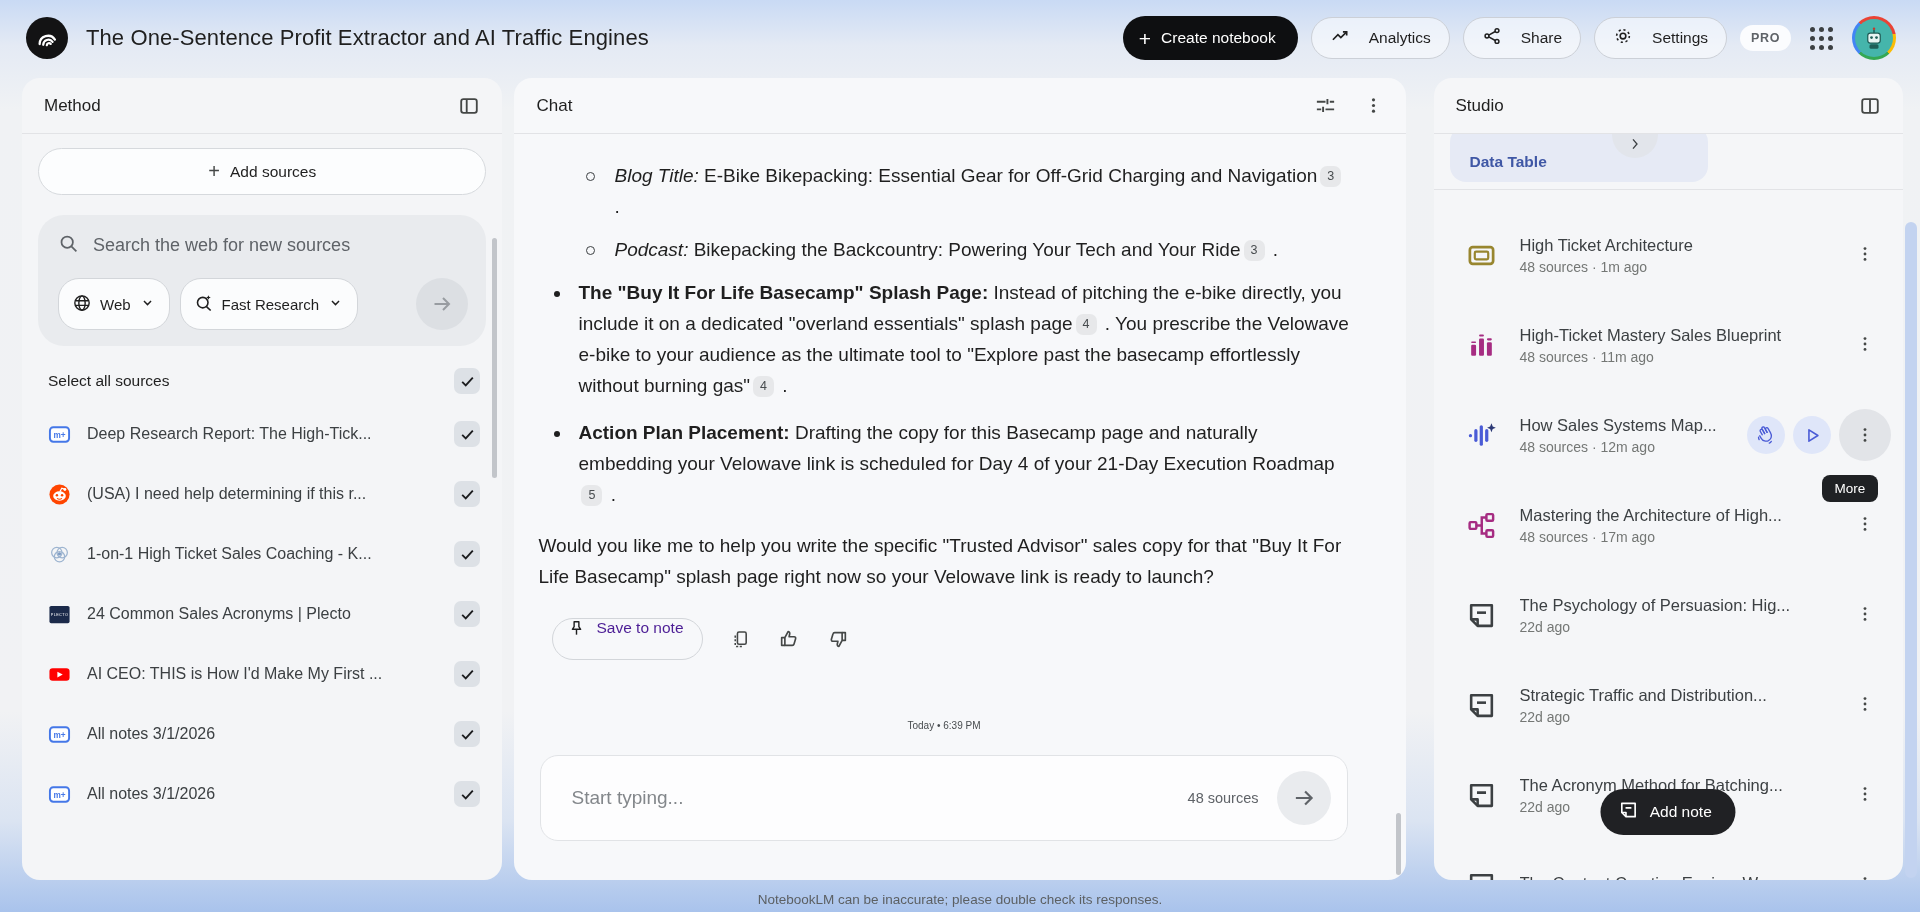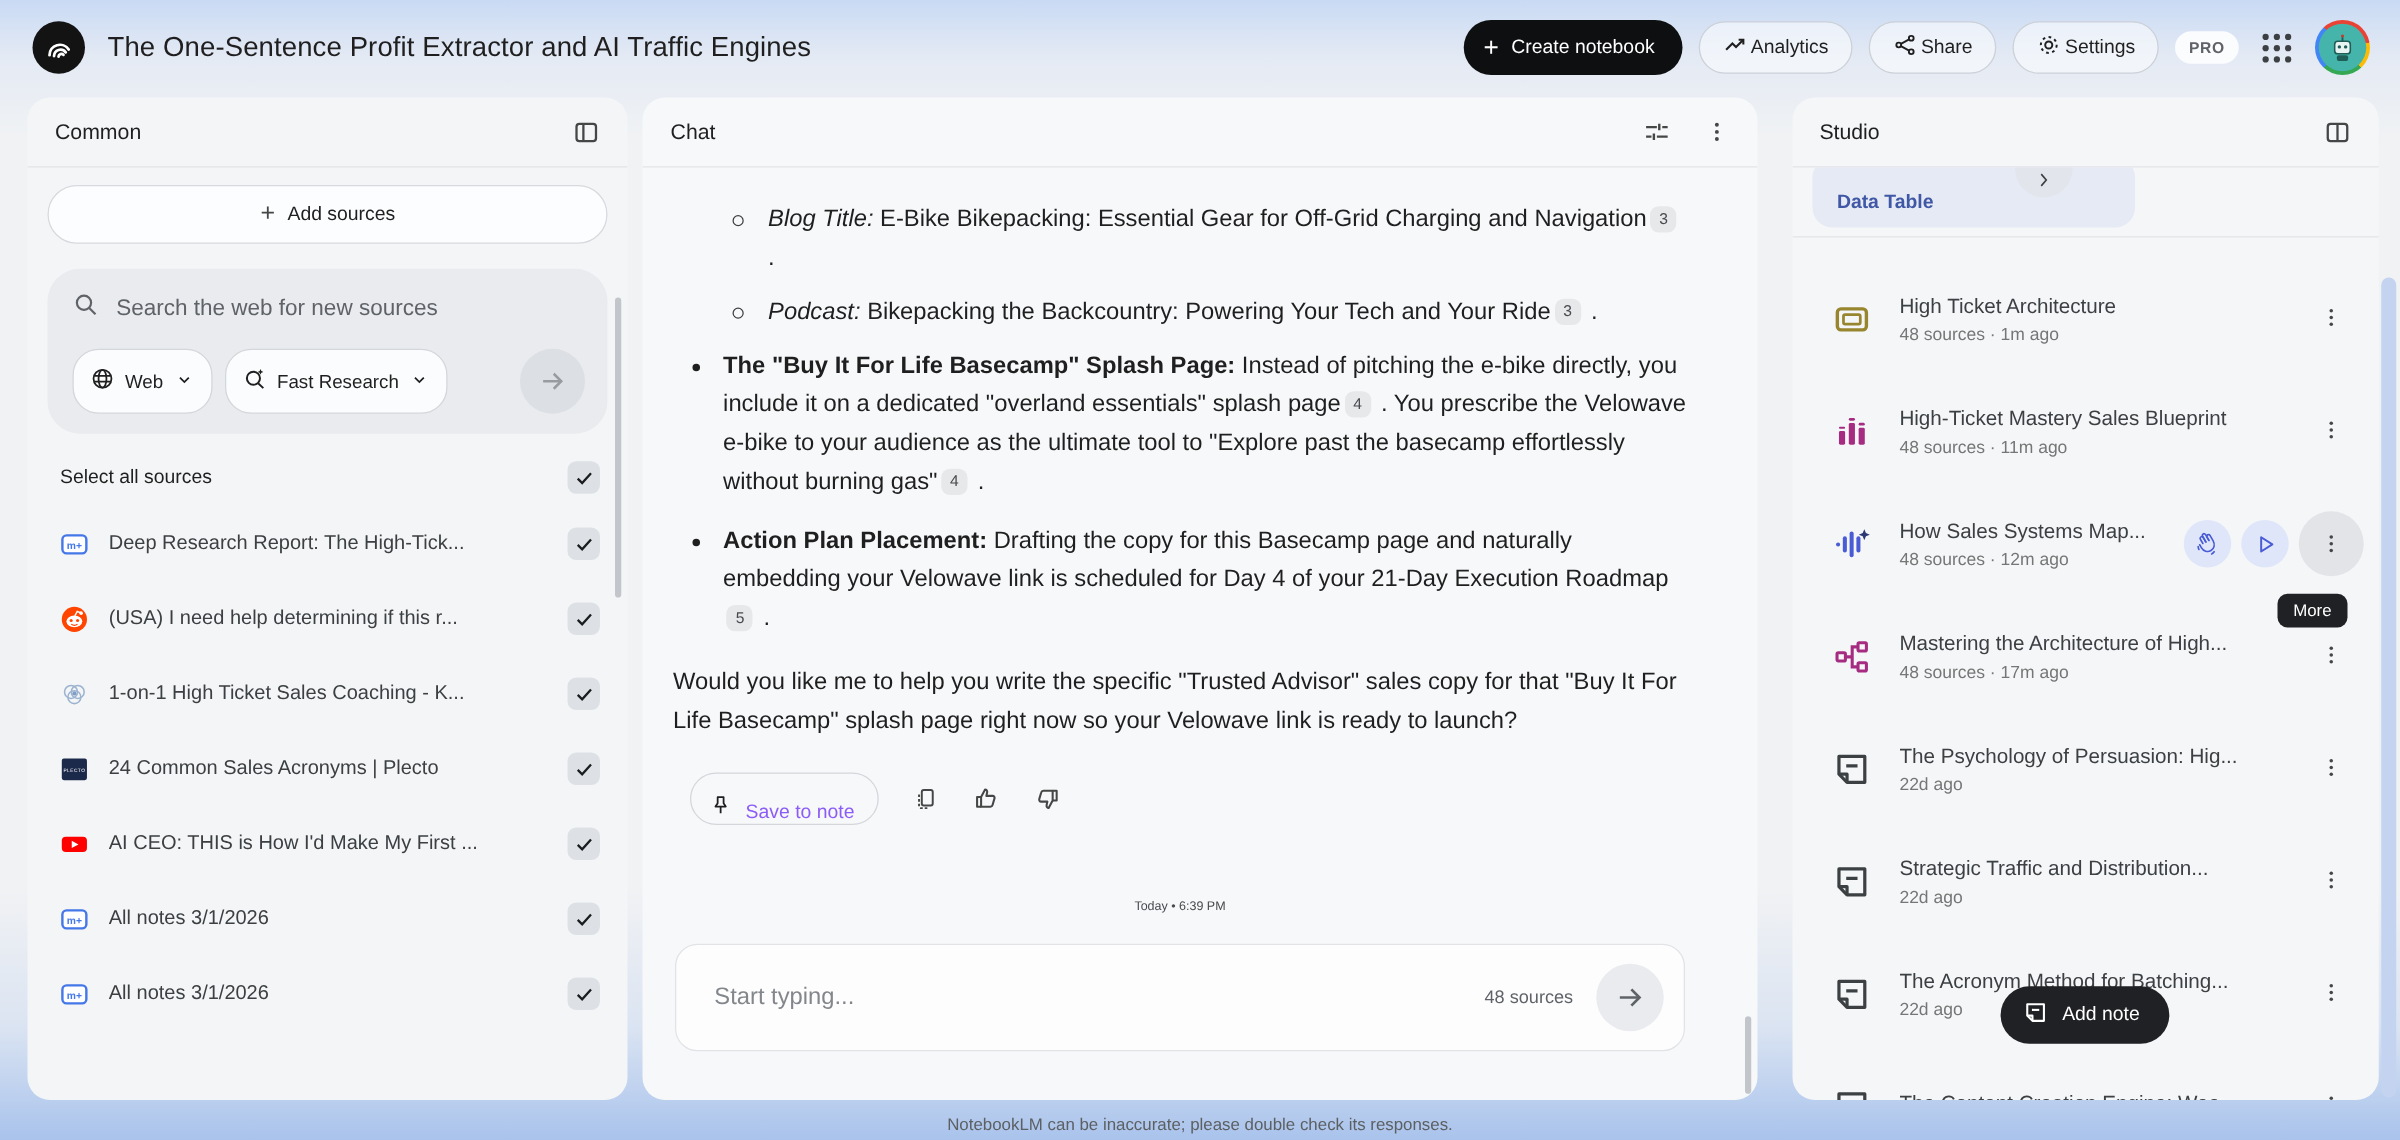--- a/index.html
+++ b/index.html
@@ -10,21 +10,21 @@
     position:relative;
   }
   
   .header { height:76px; display:flex; align-items:center; justify-content:space-between; padding:0 24px 0 26px; }
   .h-left { display:flex; align-items:center; gap:18px; min-width:0; }
   .logo { width:42px; height:42px; border-radius:50%; background:#131314; display:flex; align-items:center; justify-content:center; flex:none; cursor:pointer; }
   .nb-title { font-size:22px; color:#1f1f1f; letter-spacing:.1px; white-space:nowrap; }
   .h-right { display:flex; align-items:center; gap:13px; }
   .btn-dark { display:flex; align-items:center; gap:10px; background:#0e0f11; color:#fff; border:none; height:44px; border-radius:24px; padding:0 22px 0 16px; font-size:15.5px; font-family:inherit; cursor:pointer; }
   .btn-dark .plus { font-size:21px; line-height:1; font-weight:400; }
-  .pill-btn { display:flex; align-items:center; gap:3px; background:rgba(250,251,253,.6); border:1px solid #ccd0d7; height:42px; border-radius:22px; padding:0 18px; font-size:15.5px; color:#1f1f1f; font-family:inherit; cursor:pointer; }
+  .pill-btn { display:flex; align-items:center; gap:19px; background:rgba(250,251,253,.6); border:1px solid #ccd0d7; height:42px; border-radius:22px; padding:0 18px; font-size:15.5px; color:#1f1f1f; font-family:inherit; cursor:pointer; }
   .pro-badge { background:#fbfcfe; border-radius:15px; padding:6px 11px; font-size:12.5px; color:#5f6368; letter-spacing:.6px; font-weight:700; }
   .apps-grid { display:grid; grid-template-columns:repeat(3,5px); grid-gap:4px; padding:6px; cursor:pointer; }
   .apps-grid i { width:5px; height:5px; border-radius:50%; background:#3c4043; }
   .avatar { width:44px; height:44px; border-radius:50%; padding:3px; background:conic-gradient(#ea4335 0 22%,#fbbc05 22% 38%,#34a853 38% 62%,#4285f4 62% 88%,#ea4335 88% 100%); cursor:pointer; }
   .avatar-inner { width:100%; height:100%; border-radius:50%; background:#45b5ab; display:flex; align-items:center; justify-content:center; overflow:hidden; }
   
   .main { display:flex; padding:2px 17px 0 22px; gap:0; height:802px; }
   .panel { background:#f5f6f8; border-radius:18px; position:relative; overflow:hidden; height:802px; }
   .panel-head { height:56px; display:flex; align-items:center; justify-content:space-between; padding:0 22px; border-bottom:1px solid #e2e3e6; }
   .panel-title { font-size:17px; color:#1f1f1f; }
@@ -54,21 +54,21 @@
   .block { position:relative; margin-bottom:14px; }
   .block.sub-bullet { padding-left:76px; margin-bottom:12px; }
   .block.sub-bullet::before { content:""; position:absolute; left:48px; top:12px; width:7px; height:7px; border:1.6px solid #3c4043; border-radius:50%; }
   .block.bullet { padding-left:40px; margin-bottom:16px; }
   .block.bullet::before { content:""; position:absolute; left:16px; top:14px; width:6px; height:6px; background:#1f1f1f; border-radius:50%; }
   .block.paragraph { margin-top:20px; }
   .seg-bold { font-weight:700; }
   .seg-italic { font-style:italic; }
   .cite { display:inline-flex; align-items:center; justify-content:center; min-width:21px; height:21px; padding:0 6px; border-radius:7px; background:#e7e8ea; color:#474b4e; font-size:12.5px; vertical-align:2px; margin:0 3px; cursor:pointer; }
   .actions-row { display:flex; align-items:center; gap:27px; margin:26px 0 0 14px; }
-  .save-note { display:flex; align-items:flex-end; gap:10px; height:42px; border-radius:21px; border:1px solid #d3d6da; background:transparent; padding:0 18px 0 14px; font-size:15.5px; color:#8b5cf6; font-family:inherit; cursor:pointer; }
+  .save-note { display:flex; align-items:flex-start; gap:10px; height:42px; border-radius:21px; border:1px solid #d3d6da; background:transparent; padding:0 18px 0 14px; font-size:15.5px; color:#4c1d95; font-family:inherit; cursor:pointer; }
   .chat-ts { text-align:center; font-size:10px; color:#474b4e; margin-top:50px; }
   .chat-inputbar { margin:14px 2px 0 2px; height:86px; background:#fdfdfe; border:1.5px solid #e1e3e6; border-radius:18px; display:flex; align-items:center; padding:0 16px 0 30px; }
   .chat-inputbar input { flex:1; border:none; outline:none; background:transparent; font-size:19px; font-family:inherit; color:#1f1f1f; }
   .chat-inputbar input::placeholder { color:#83878b; }
   .src-count { font-size:14.5px; color:#5f6368; margin-right:18px; white-space:nowrap; }
   .send-btn { width:54px; height:54px; border-radius:50%; border:none; background:#e9ebee; color:#5f6368; display:flex; align-items:center; justify-content:center; cursor:pointer; }
   
   .studio { width:470px; background:#f5f6f8; }
   .chips-strip { height:56px; overflow:hidden; padding:0 16px; position:relative; border-bottom:1px solid #e2e3e6; }
   .dt-chip { position:absolute; left:16px; top:-8px; height:56px; min-width:258px; background:#e6eaf5; border-radius:0 0 18px 18px; border-radius:16px; display:flex; align-items:flex-end; padding:0 20px 11px; font-size:15.5px; font-weight:700; color:#3f57a5; cursor:pointer; }
@@ -156,21 +156,21 @@
           </svg>
       </div>
     </div>
   </div>
 </div>
 
 <div class="main">
 
   <section class="panel sources">
     <div class="panel-head">
-      <span class="panel-title">Common</span>
+      <span class="panel-title">Method</span>
       <button class="icon-btn">
         <svg viewBox="0 0 24 24" width="22" height="22" fill="none" stroke="#444746" stroke-width="2">
             <rect x="3.5" y="4.5" width="17" height="15" rx="2.5"></rect>
             <path d="M9.5 4.5 v15"></path>
           </svg>
       </button>
     </div>
     <div class="src-body">
       <button class="add-sources">
         <span class="plus">+</span>

